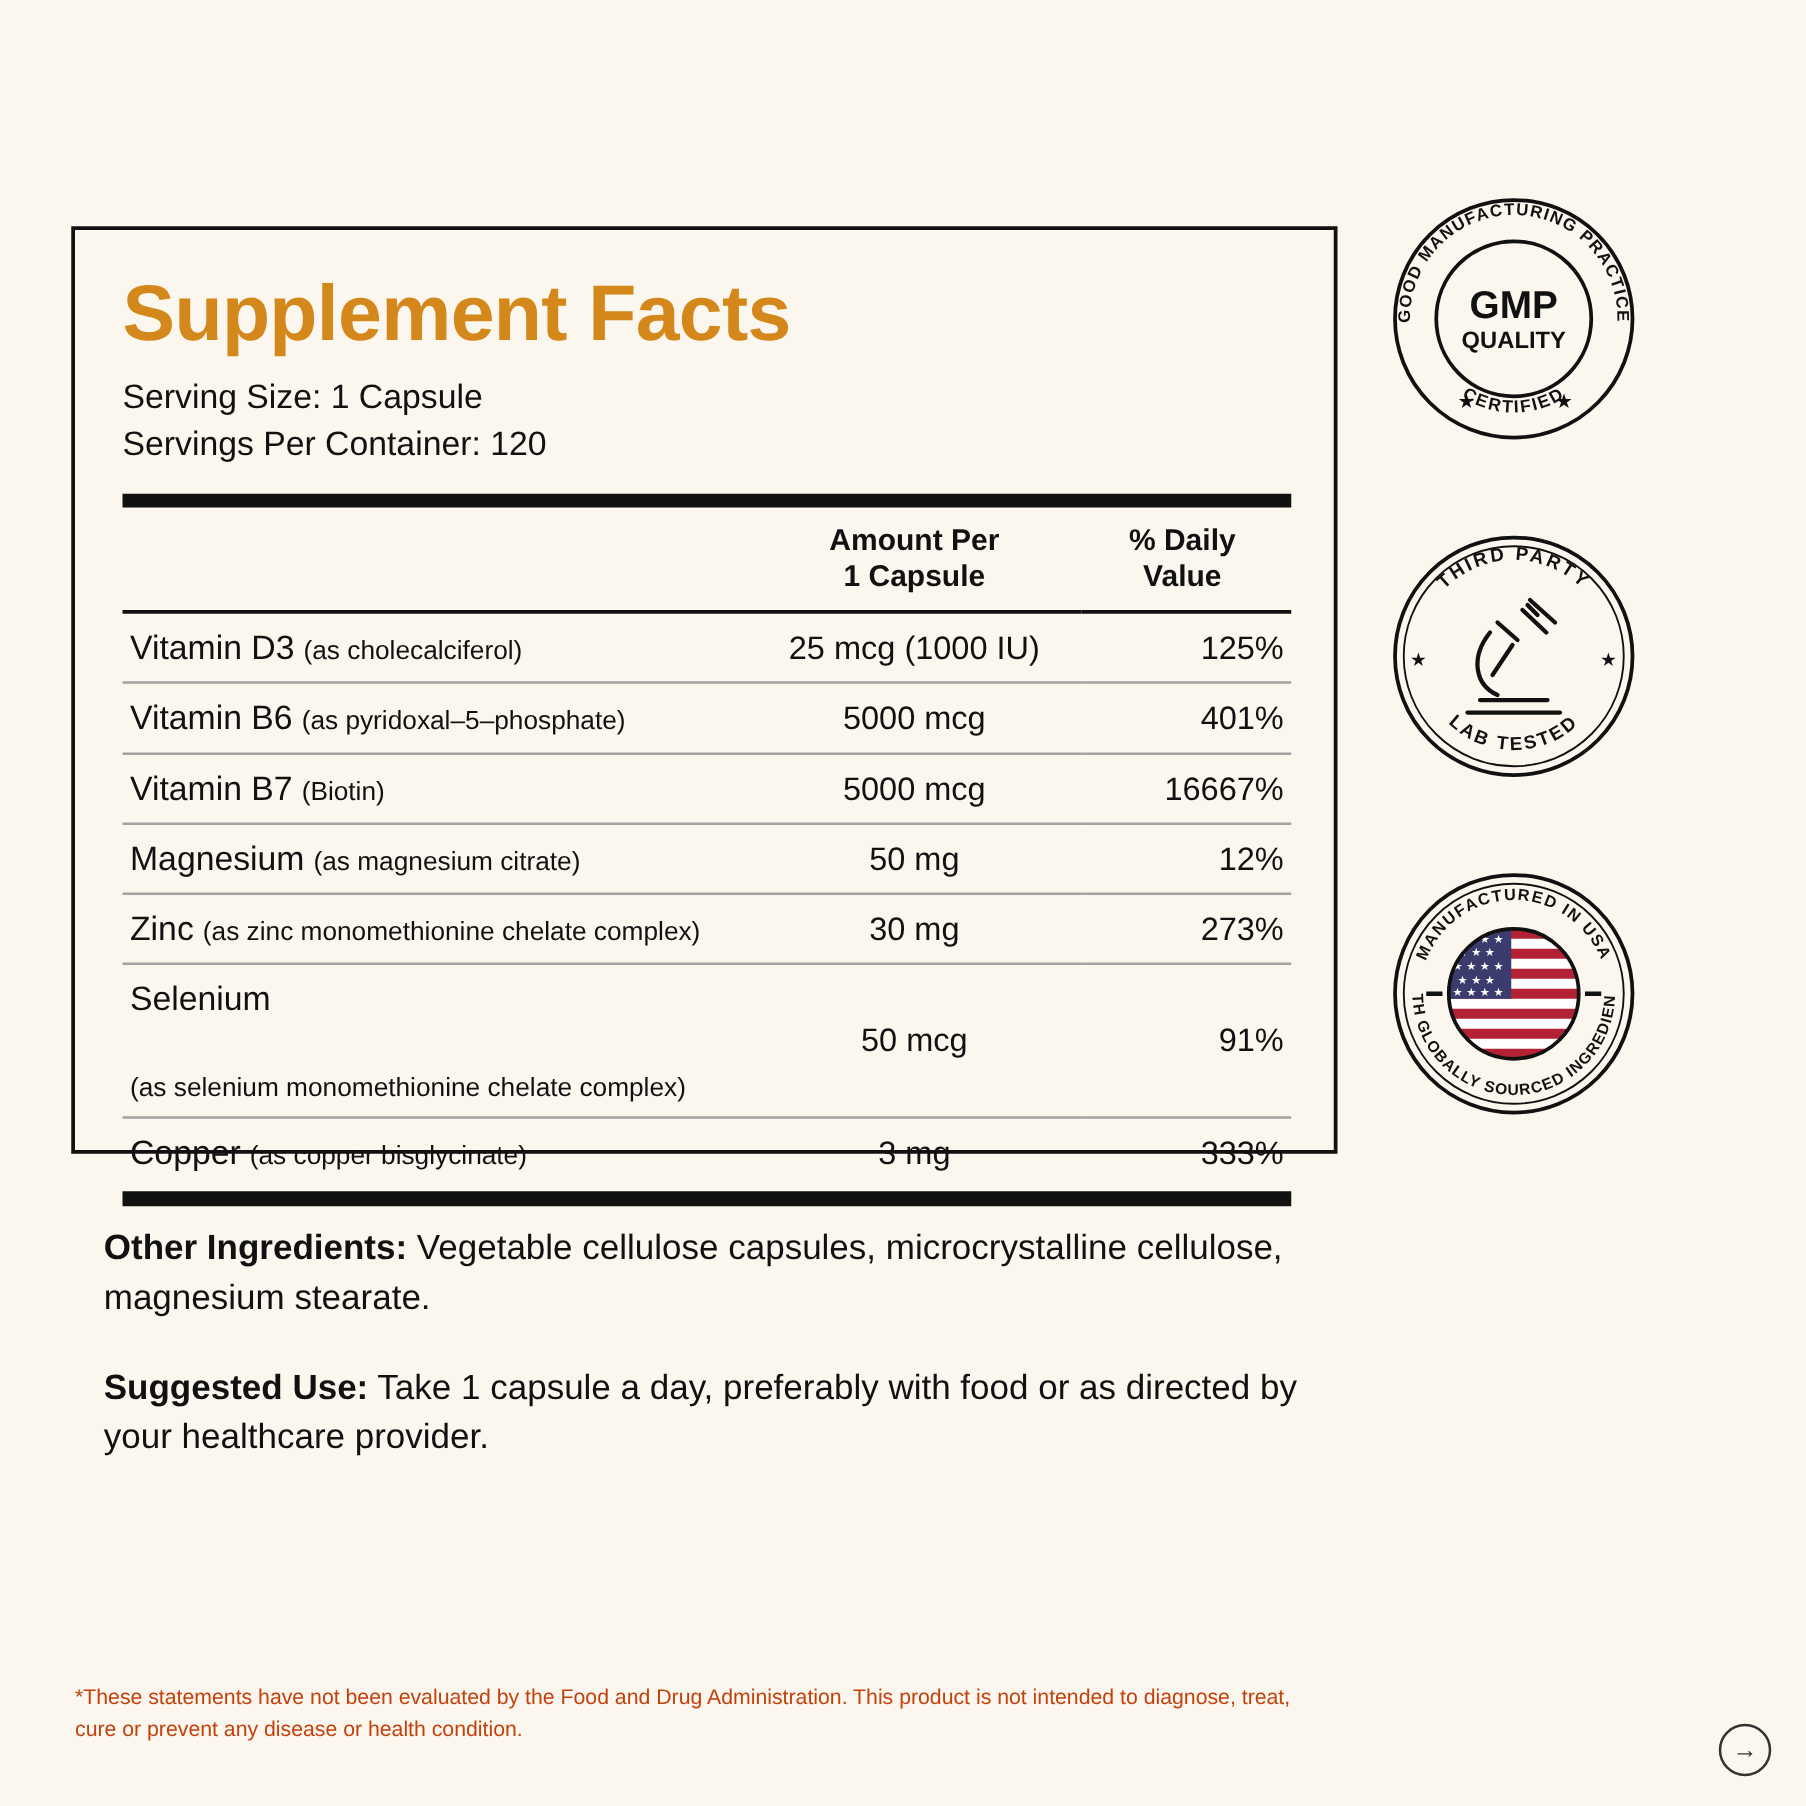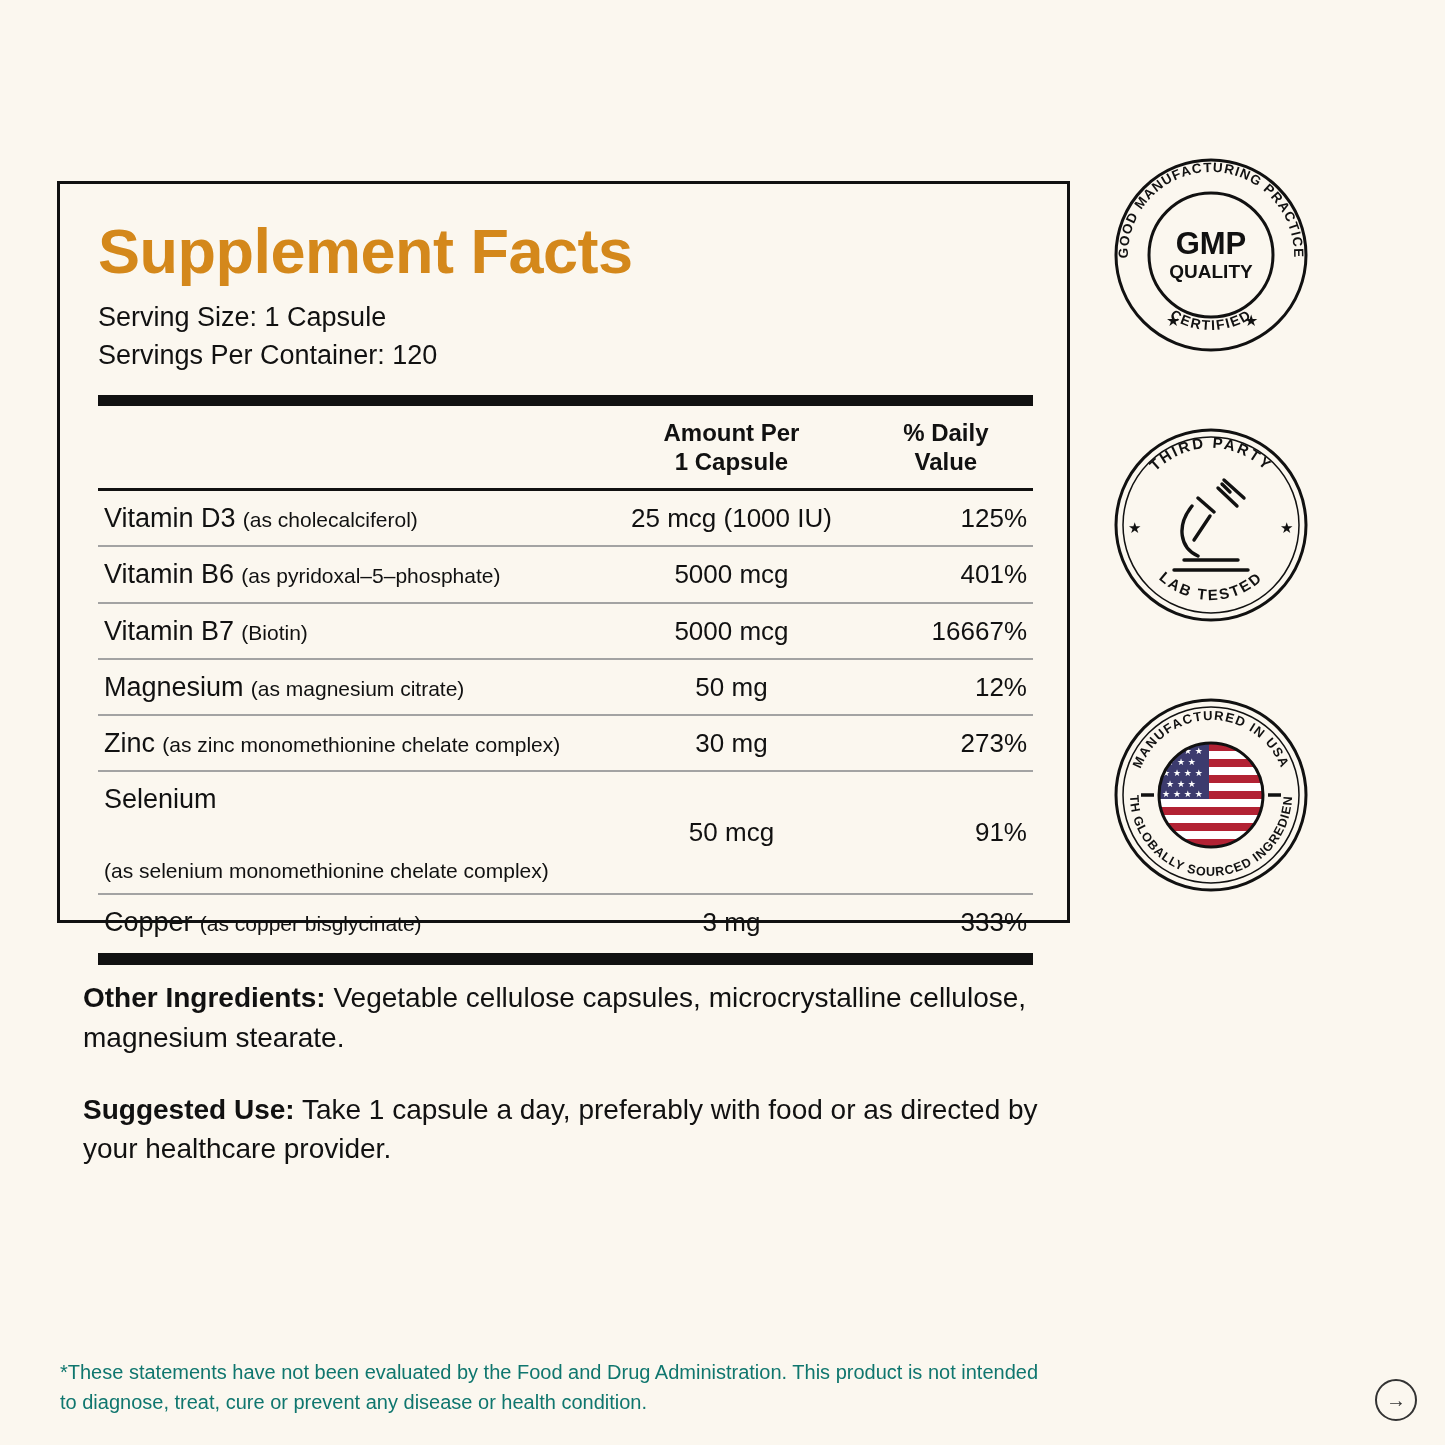--- a/index.html
+++ b/index.html
@@ -138,24 +138,23 @@
     color: #111;
     margin-bottom: 32px;
   }
   .para b { font-weight: bold; }
 
   .disclaimer {
     position: absolute;
     left: 60px;
     top: 1345px;
     width: 1000px;
-    font-size: 20px;
+    font-size: 17px;
     line-height: 1.5;
-    color: #0f766e;
-    margin-top: 12px;
+    color: #c2410c;
   }
 
   .next-btn {
     position: absolute;
     right: 28px;
     bottom: 24px;
     width: 42px;
     height: 42px;
     border: 2px solid #333;
     border-radius: 50%;

